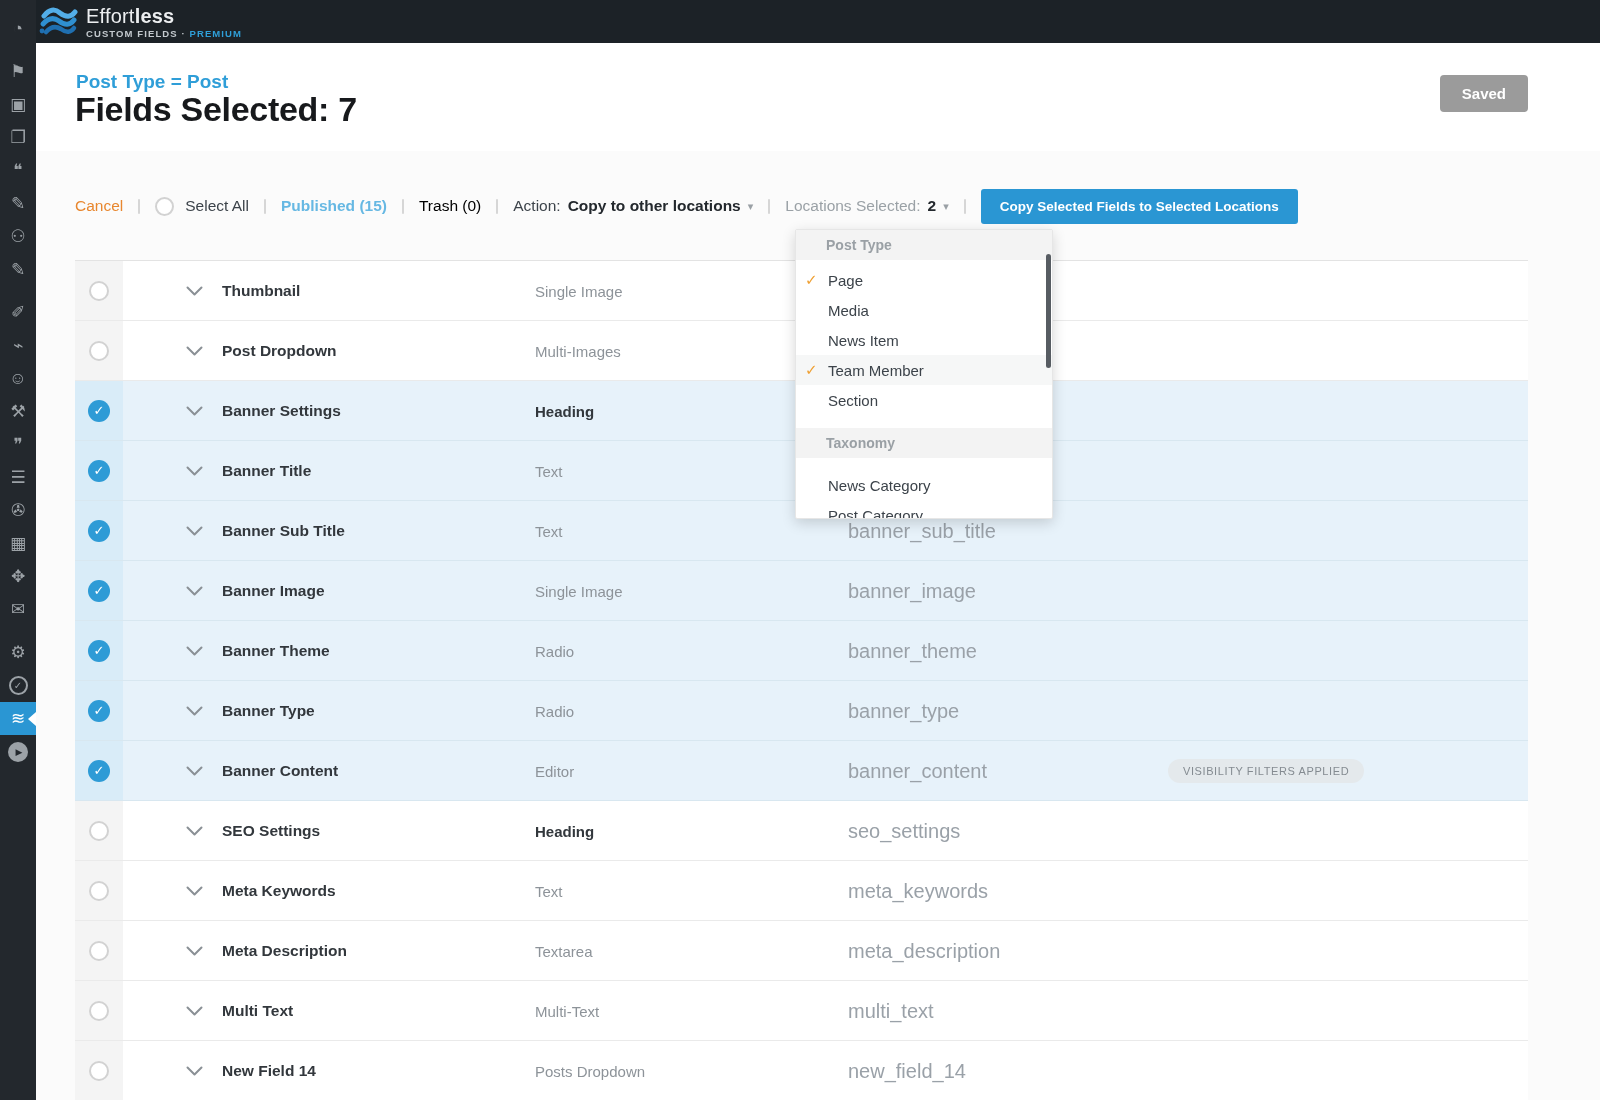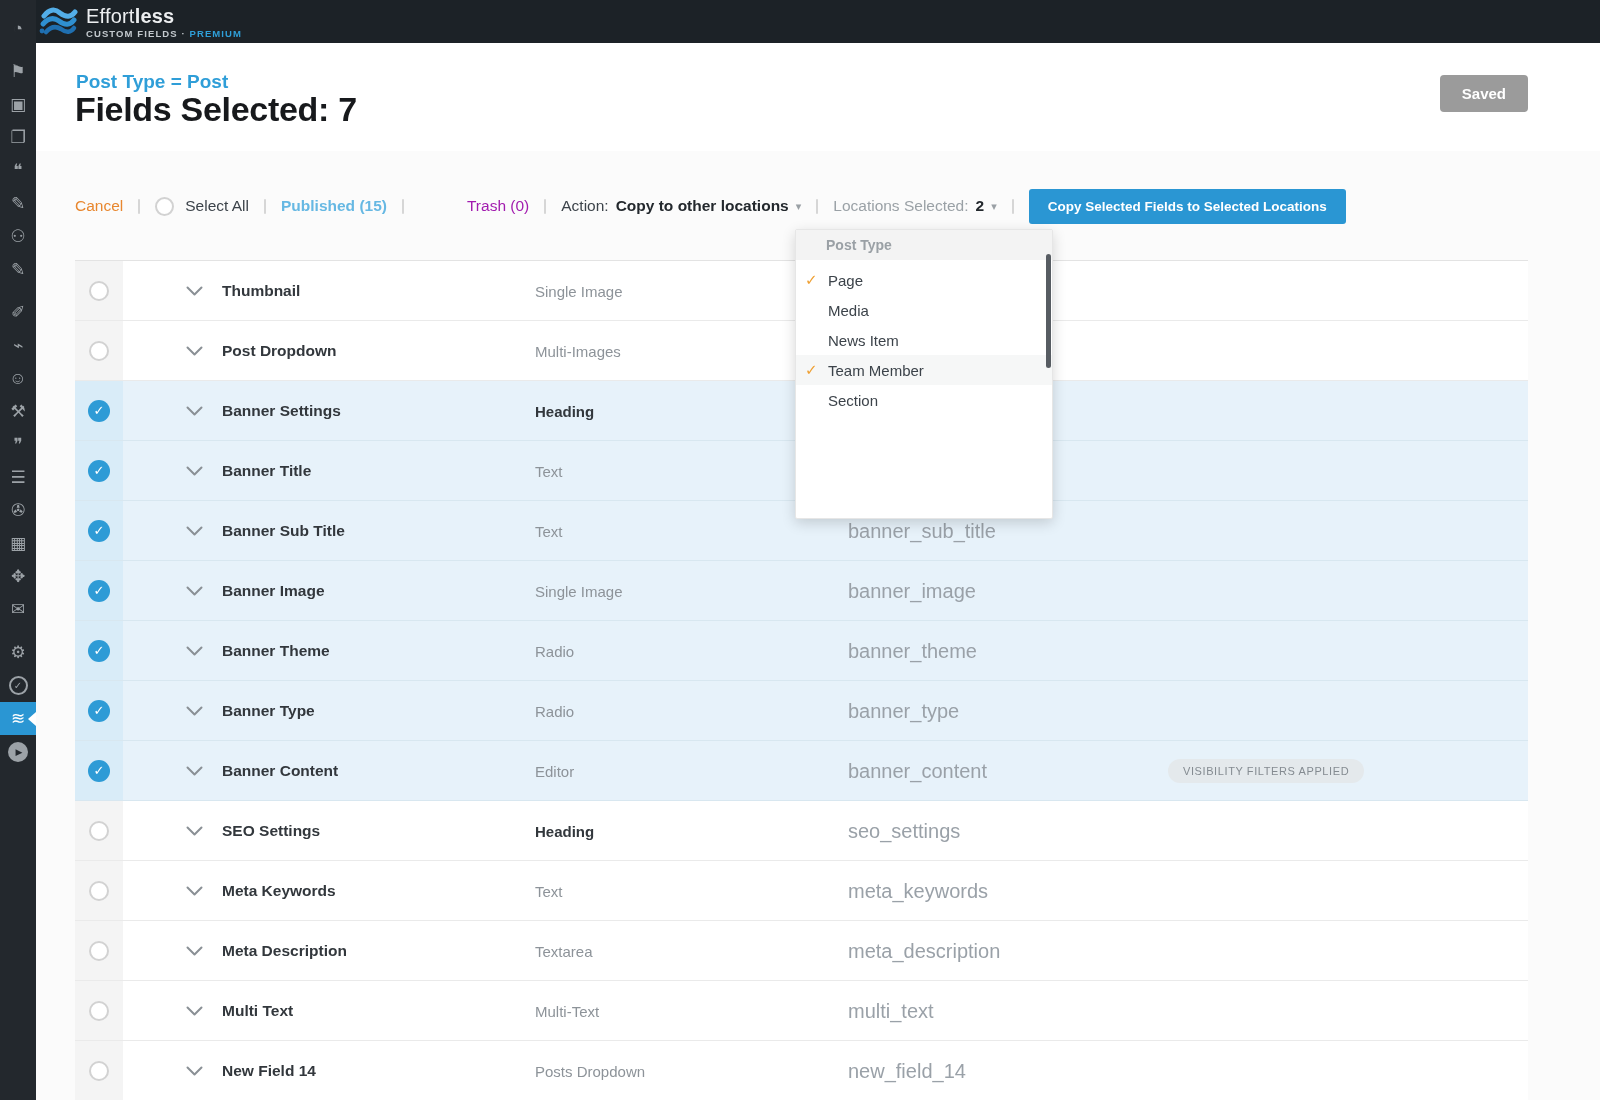--- a/index.html
+++ b/index.html
@@ -40,21 +40,21 @@
     font-family:inherit; font-size:15px; font-weight:700; padding:10px 22px; cursor:default; }
 
   
   .toolbar { position:absolute; left:39px; top:145px; right:72px; height:36px; display:flex; align-items:center;
     font-size:15.5px; color:#3c434a; white-space:nowrap; }
   .tsep { width:2px; height:15px; background:#d6d6d6; border-radius:1px; margin:0 15px; flex:none; }
   .t-cancel { color:#e8872f; cursor:pointer; }
   .t-radio { width:19px; height:19px; border:2px solid #d2d2d2; border-radius:50%; background:#fff; margin-right:11px; flex:none; cursor:pointer; }
   .t-selectall { cursor:pointer; }
   .t-published { color:#66b8e3; font-weight:700; cursor:pointer; }
-  .t-trash { color:#a21caf; cursor:pointer;margin-left:48px; }
+  .t-trash { color:#000000; cursor:pointer; }
   .t-group { display:flex; align-items:center; cursor:pointer; }
   .t-action-label { color:#3c434a; }
   .t-action-value { font-weight:700; color:#23282d; margin-left:7px; }
   .caret { color:#9aa0a5; font-size:11px; margin-left:7px; }
   .t-loc-label { color:#9aa1a6; }
   .t-loc-value { font-weight:700; color:#23282d; margin-left:7px; }
   .copy-btn { background:#2a96d3; color:#fff; border:none; border-radius:3px; font-family:inherit;
     font-size:13.5px; font-weight:700; padding:10px 19px; cursor:pointer; }
 
   
@@ -410,17 +410,26 @@
             <span>News Item</span>
           </div>
           <div class="dd-item hl">
             <span class="dd-check">✓</span>
             <span>Team Member</span>
           </div>
           <div class="dd-item">
             <span>Section</span>
           </div>
         </div>
+        <div class="dd-section">
+          <div class="dd-header">Taxonomy</div>
+          <div class="dd-item">
+            <span>News Category</span>
+          </div>
+          <div class="dd-item">
+            <span>Post Category</span>
+          </div>
+        </div>
       </div>
     <div class="dd-scrollbar"></div>
   </div>
 
 </div>
 
 </body></html>

